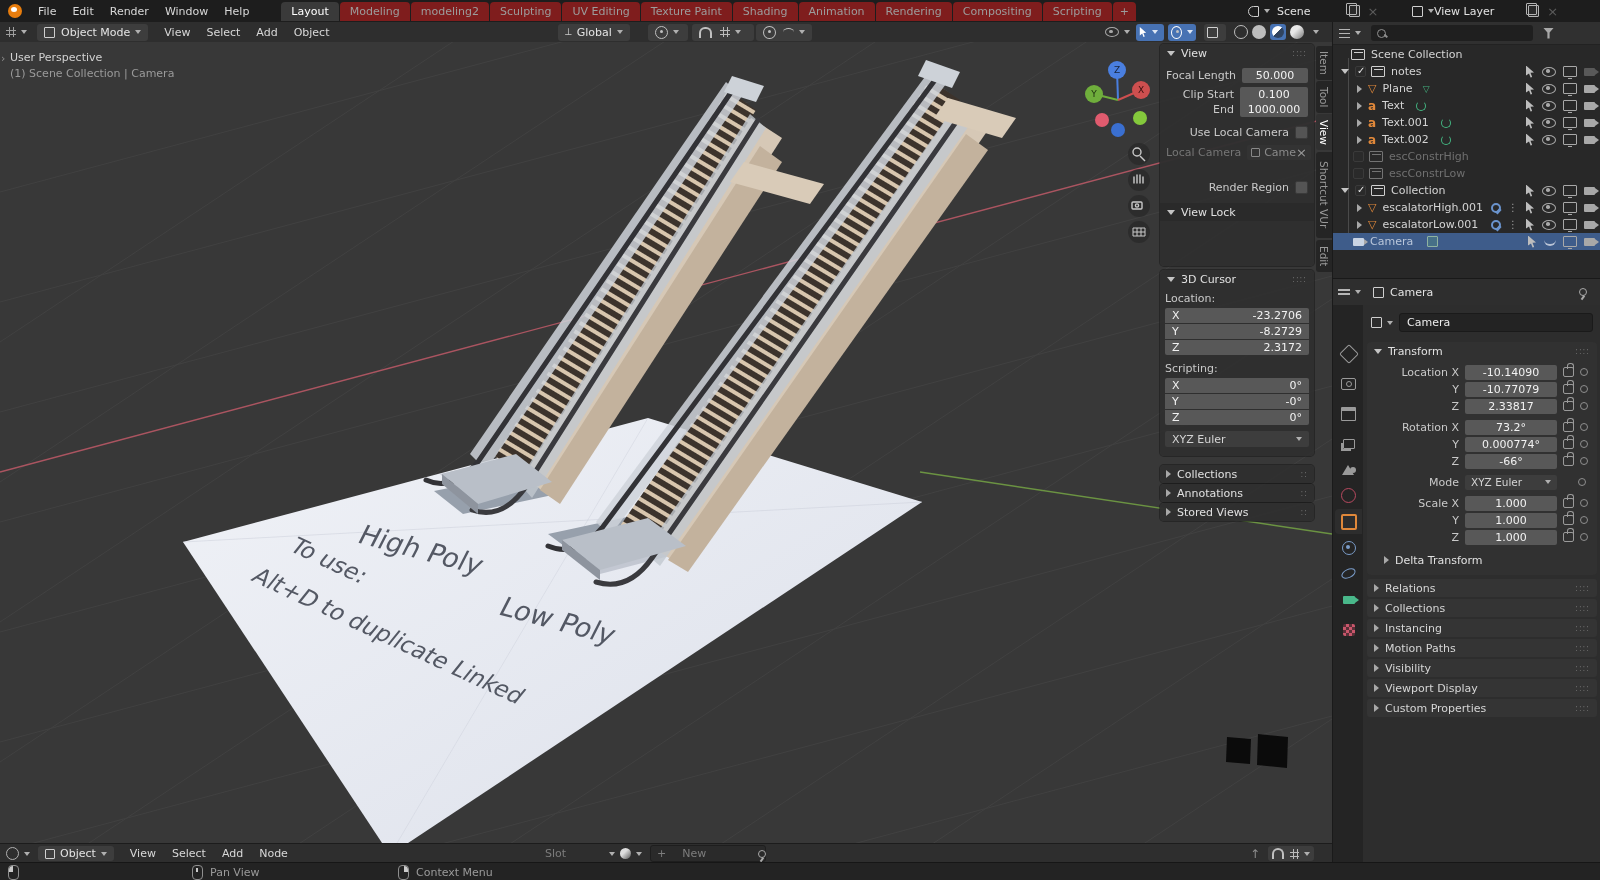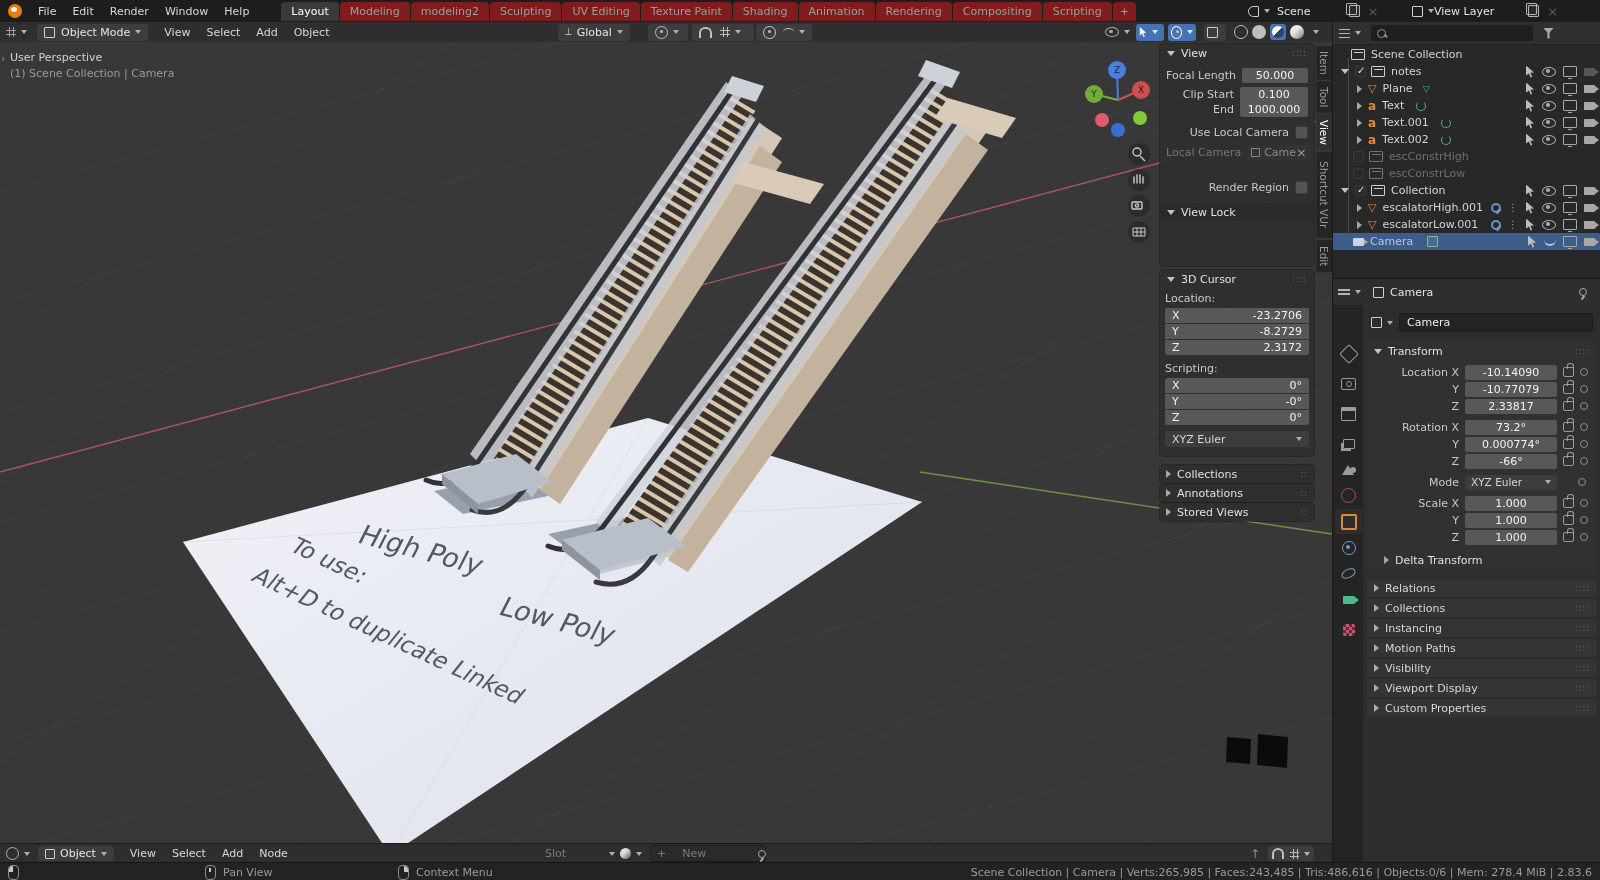--- a/index.html
+++ b/index.html
@@ -806,22 +806,21 @@
   <span class="uparrow abs" style="left:1250px"></span>
   <span class="btn abs f" style="left:1268px;width:38px;height:15px;padding:0 4px">
     <span class="magnet"></span>
     <span class="gridsnap" style="margin-left:6px"></span>
     <span class="chev"></span>
   </span>
 </div>
 
 <div id="statusbar" class="abs f">
   <span class="mouseico lmb" style="margin-left:8px"></span>
-  <span class="abs f" style="left:205px">
+  <span class="abs f" style="left:192px">
     <span class="mouseico mmb" style="margin-right:7px"></span>
     <span>Pan View</span>
   </span>
   <span class="abs f" style="left:398px">
     <span class="mouseico rmb" style="margin-right:7px"></span>
     <span>Context Menu</span>
   </span>
-  <span class="abs" style="right:8px">Scene Collection | Camera | Verts:265,985 | Faces:243,485 | Tris:486,616 | Objects:0/6 | Mem: 278.4 MiB | 2.83.6</span>
 </div>
 
 </body></html>

